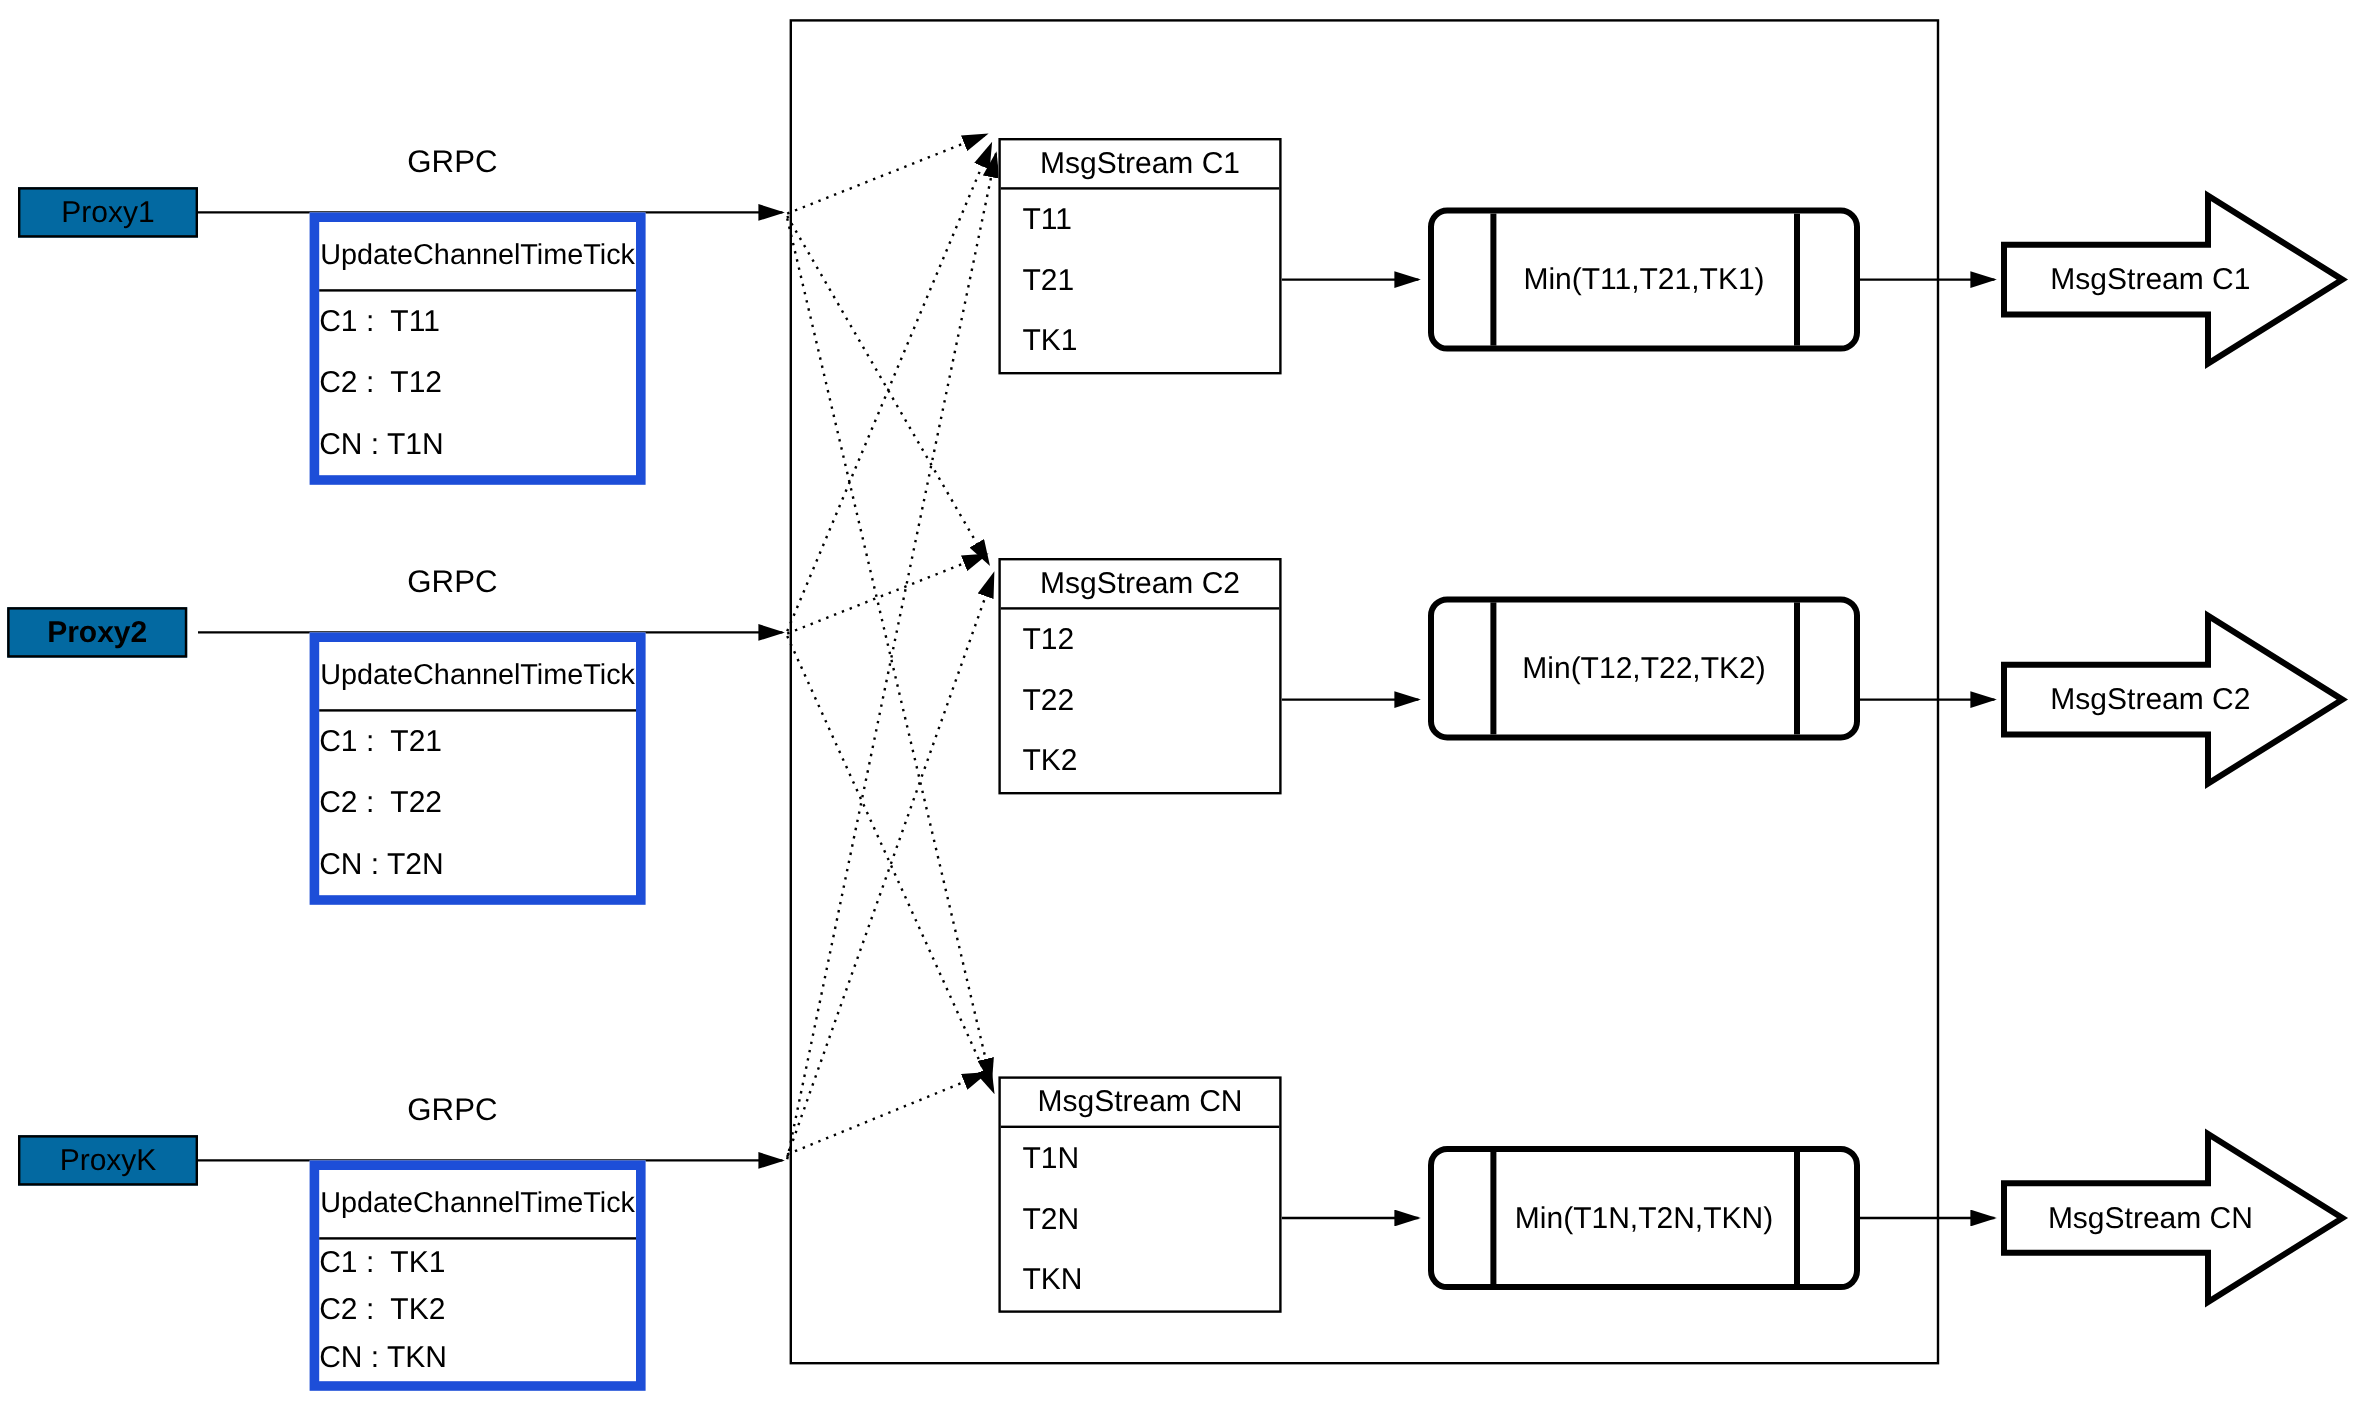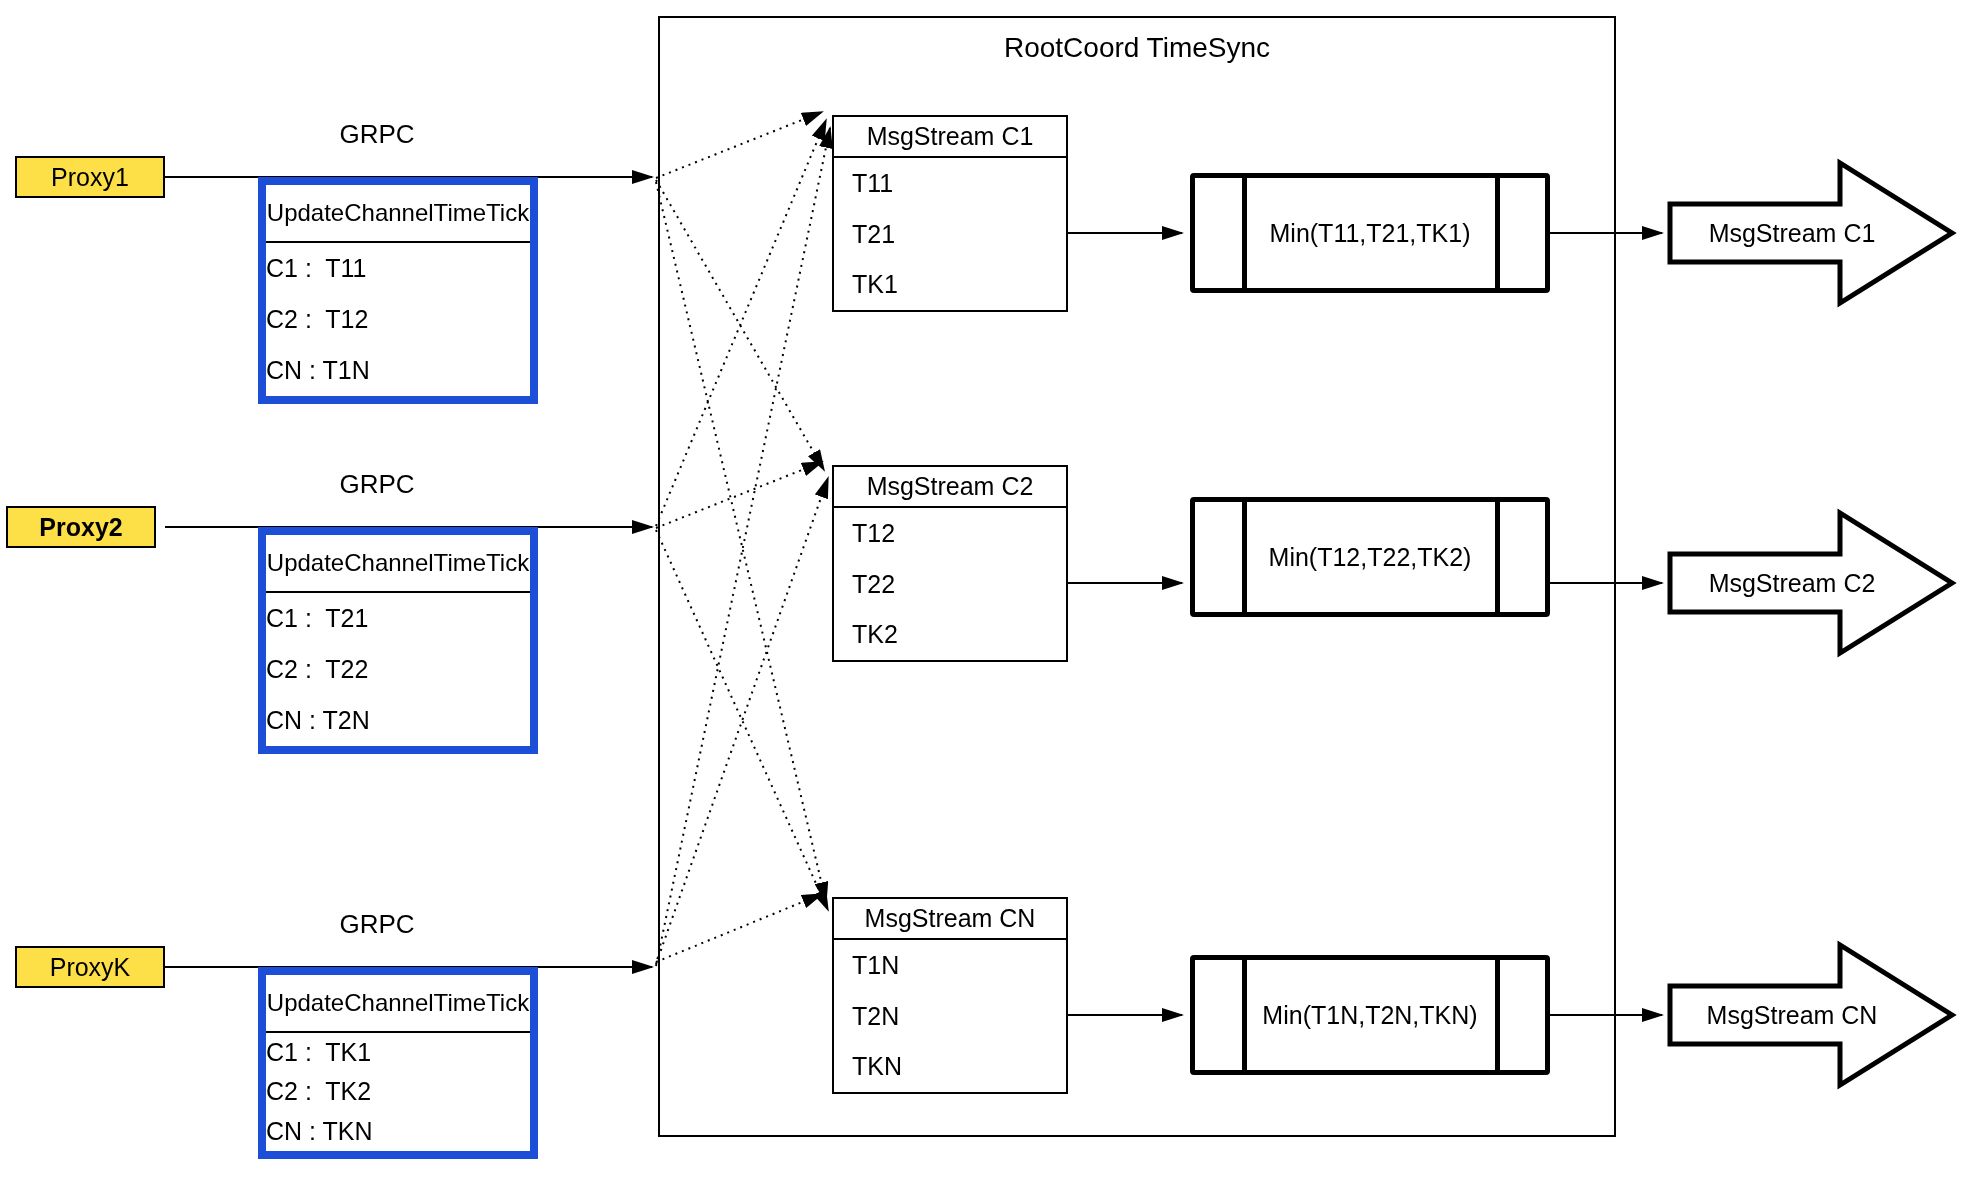--- a/index.html
+++ b/index.html
@@ -3,21 +3,21 @@
 <meta charset="utf-8">
 <style>
   html,body{margin:0;padding:0;background:#ffffff;}
   .canvas{
     position:relative;width:1969px;height:1183px;background:#ffffff;overflow:hidden;
     font-family:"Liberation Sans","DejaVu Sans",sans-serif;color:#000;
   }
   .layer{position:absolute;left:0;top:0;}
   .abs{position:absolute;box-sizing:border-box;}
   .proxy-box{
-    width:150px;height:42px;border:2px solid #000;background:#fde047;
+    width:150px;height:42px;border:2px solid #000;background:#0369a1;
     display:flex;align-items:center;justify-content:center;font-size:25px;z-index:2;
   }
   .grpc-label{
     width:200px;height:32px;display:flex;align-items:center;justify-content:center;
     font-size:26px;z-index:2;
   }
   .upd-table{
     left:258px;width:280px;border:8px solid #1d4ed8;background:#fff;z-index:2;
     display:flex;flex-direction:column;
   }
@@ -31,21 +31,21 @@
     left:832px;width:236px;height:197px;border:2px solid #000;background:#fff;z-index:2;
     display:flex;flex-direction:column;
   }
   .stream-header{
     height:39px;border-bottom:2px solid #000;display:flex;align-items:center;
     justify-content:center;font-size:25px;
   }
   .stream-body{flex:1;display:flex;flex-direction:column;}
   .stream-cell{flex:1;display:flex;align-items:center;padding-left:18px;font-size:25px;}
   .min-box{
-    left:1190px;width:360px;height:120px;border:5px solid #000;border-radius:4px;
+    left:1190px;width:360px;height:120px;border:5px solid #000;border-radius:16px;
     background:#fff;z-index:2;display:flex;align-items:center;justify-content:center;
     font-size:25px;
   }
   .min-line{position:absolute;top:0;bottom:0;width:5px;background:#000;}
   .min-line.l{left:47px;}
   .min-line.r{right:45px;}
   .min-text{z-index:1;}
   .arrow-label{
     left:1672px;width:240px;height:42px;display:flex;align-items:center;justify-content:center;
     font-size:25px;z-index:3;
@@ -93,21 +93,20 @@
     <line x1="1550" y1="233" x2="1662" y2="233" stroke="#000" stroke-width="2" marker-end="url(#arr)"></line>
     <line x1="1550" y1="583" x2="1662" y2="583" stroke="#000" stroke-width="2" marker-end="url(#arr)"></line>
     <line x1="1550" y1="1015" x2="1662" y2="1015" stroke="#000" stroke-width="2" marker-end="url(#arr)"></line>
 
     <polygon points="1670,204 1840,204 1840,163 1952,233 1840,303 1840,262 1670,262" fill="#fff" stroke="#000" stroke-width="5" stroke-linejoin="miter"></polygon>
     <polygon points="1670,554 1840,554 1840,513 1952,583 1840,653 1840,612 1670,612" fill="#fff" stroke="#000" stroke-width="5" stroke-linejoin="miter"></polygon>
     <polygon points="1670,986 1840,986 1840,945 1952,1015 1840,1085 1840,1044 1670,1044" fill="#fff" stroke="#000" stroke-width="5" stroke-linejoin="miter"></polygon>
   </svg>
 
   <div class="abs rootcoord-box"></div>
-  <div class="abs rootcoord-title">RootCoord TimeSync</div>
 
   <div class="abs proxy-box" style="left:15px;top:156px;">
     <span>Proxy1</span>
   </div>
   <div class="abs grpc-label" style="left:277px;top:118px;">GRPC</div>
   <div class="abs upd-table" style="top:177px;height:227px;">
     <div class="upd-header">UpdateChannelTimeTick</div>
     <div class="upd-body">
       <div class="upd-cell">C1 :  T11</div>
       <div class="upd-cell">C2 :  T12</div>

